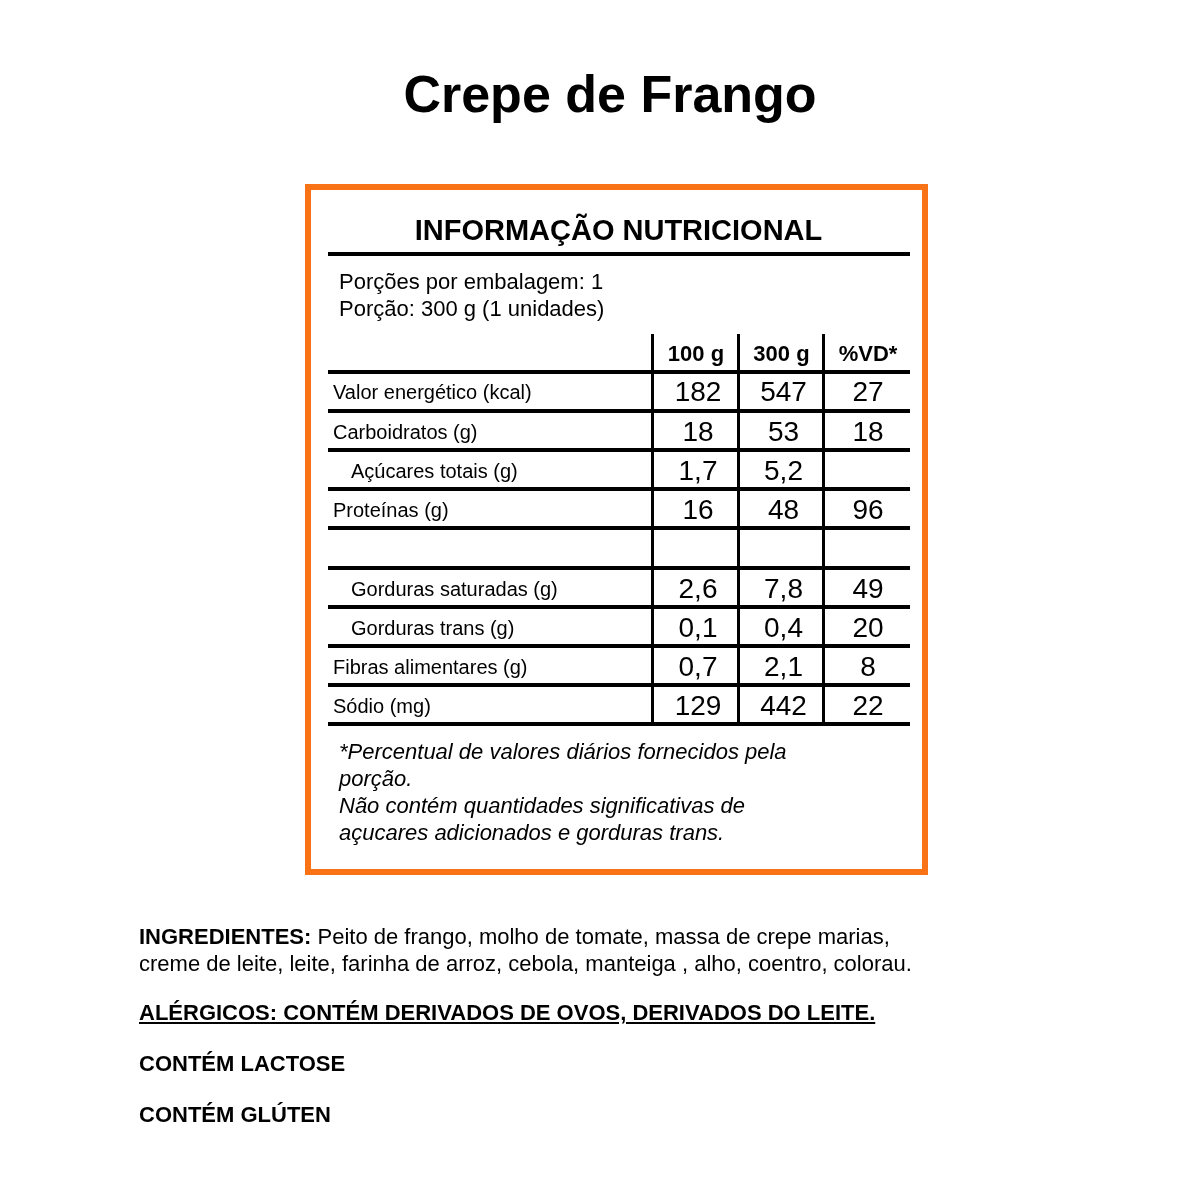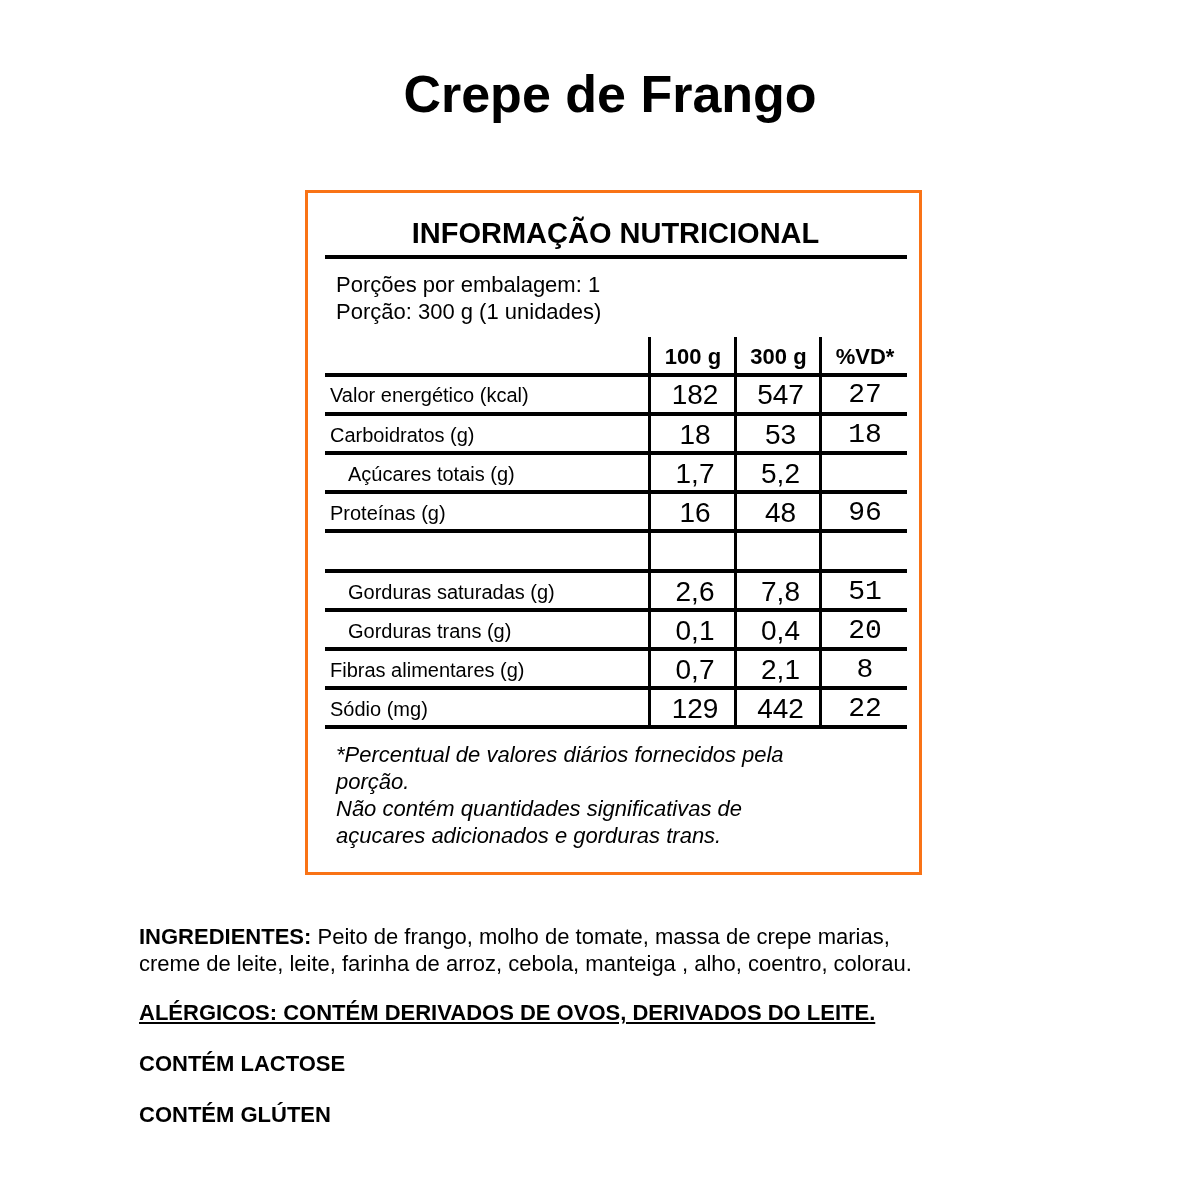--- a/index.html
+++ b/index.html
@@ -1,35 +1,35 @@
 <!DOCTYPE html>
 <html><head>
 <meta charset="utf-8">
 <style>
   html, body { margin:0; padding:0; background:#ffffff; }
   body { width:1181px; height:1181px; position:relative; overflow:hidden;
          font-family:"Liberation Sans", sans-serif; color:#000; }
   .title { position:absolute; left:0; width:1220px; top:62px; text-align:center;
            font-weight:bold; font-size:52px; line-height:64px; }
-  .box { position:absolute; left:305px; top:190px; width:611px; height:679px;
-         border:3px solid #f97316; box-sizing:content-box; }
+  .box { position:absolute; left:305px; top:184px; width:611px; height:679px;
+         border:6px solid #f97316; box-sizing:content-box; }
   .box-title { position:absolute; left:0; width:615px; top:22px; text-align:center;
                font-weight:bold; font-size:29px; line-height:36px; }
   .rule { position:absolute; left:17px; width:582px; height:4px; background:#000; }
   .serv { position:absolute; left:28px; font-size:22px; line-height:27px; }
   .vline { position:absolute; width:3px; background:#000; }
   .hdr { position:absolute; top:146px; height:36px; font-weight:bold; font-size:22px;
          line-height:36px; text-align:center; }
   .row { position:absolute; left:17px; width:582px; height:39px; }
   .row .lbl { position:absolute; left:5px; top:0; font-size:20px; line-height:38px; white-space:nowrap; }
   .row .lbl.ind { left:23px; }
   .row .val { position:absolute; top:0; font-size:28px; line-height:38px; text-align:center; }
   .v1 { left:327px; width:86px; }
   .v2 { left:413px; width:85px; }
-  .v3 { left:498px; width:84px;font-family:Liberation Mono, monospace; }
+  .v3 { left:498px; width:84px; }
   .foot { position:absolute; left:28px; top:548px; font-style:italic; font-size:22px; line-height:27px; width:540px; }
   .ing { position:absolute; left:139px; top:923px; width:900px; font-size:22px; line-height:27px; }
   .ing b { font-weight:bold; }
   .allerg { position:absolute; left:139px; font-weight:bold; font-size:22px; line-height:28px; }
 </style>
 </head>
 <body>
 
 <div class="title">Crepe de Frango</div>
 
@@ -80,21 +80,21 @@
     <span class="val v3">96</span>
   </div>
   <div class="rule" style="top:336px;"></div>
 
   <div class="rule" style="top:376px;"></div>
 
   <div class="row" style="top:380px;">
     <span class="lbl ind">Gorduras saturadas (g)</span>
     <span class="val v1">2,6</span>
     <span class="val v2">7,8</span>
-    <span class="val v3">51</span>
+    <span class="val v3">49</span>
   </div>
   <div class="rule" style="top:415px;"></div>
 
   <div class="row" style="top:419px;">
     <span class="lbl ind">Gorduras trans (g)</span>
     <span class="val v1">0,1</span>
     <span class="val v2">0,4</span>
     <span class="val v3">20</span>
   </div>
   <div class="rule" style="top:454px;"></div>

